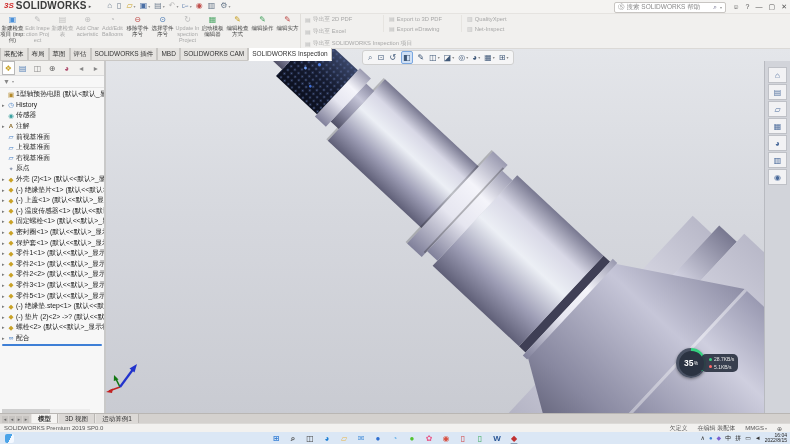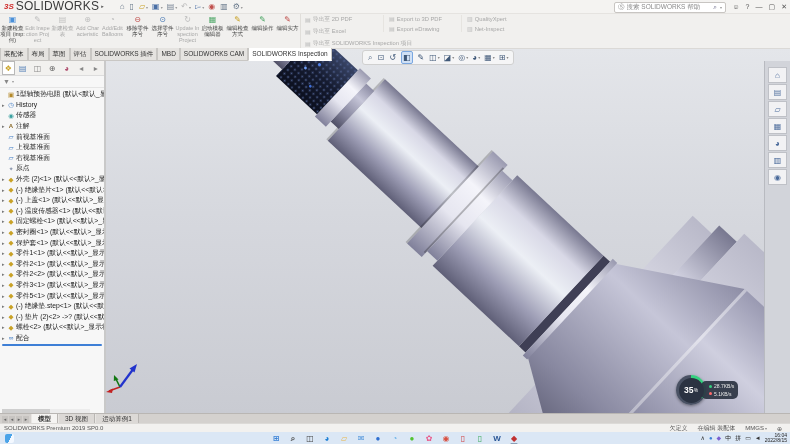--- a/index.html
+++ b/index.html
@@ -1,24 +1,24 @@
 <!DOCTYPE html>
 <html><head>
 <meta charset="utf-8">
 <style>
   html,body{margin:0;padding:0;background:#888;}
   .screen{position:relative;width:790px;height:444px;overflow:hidden;
     font-family:"Liberation Sans","DejaVu Sans",sans-serif;background:#d3d5dc;
     -webkit-font-smoothing:antialiased;}
   
   .titlebar{position:absolute;top:0;left:0;right:0;height:13px;background:#f4f3f1;
-    border-bottom:1px solid #e5e3e0;display:flex;align-items:flex-end;z-index:9;}
+    border-bottom:1px solid #e5e3e0;display:flex;align-items:flex-start;z-index:9;}
   .logo{display:flex;align-items:center;gap:2px;padding:0 4px;}
   .logo-3ds{color:#d02a2a;font-weight:bold;font-style:italic;font-size:8px;}
-  .logo-sw{color:#3a3a3a;font-weight:normal;font-size:12px;letter-spacing:.2px;}
+  .logo-sw{color:#3a3a3a;font-weight:bold;font-size:10px;letter-spacing:.2px;}
   .logo-arrow{font-size:5px;color:#555;}
   .qat{display:flex;gap:4px;margin-left:12px;align-items:center;}
   .qat-btn{display:flex;align-items:center;}
   .qat-g{font-size:8px;line-height:12px;}
   .qat-caret{font-size:4px;color:#999;margin-left:1px;}
   .doc-title{position:absolute;left:200px;right:200px;text-align:center;font-size:7.5px;color:#333;
     white-space:nowrap;overflow:hidden;line-height:13px;}
   .search-box{position:absolute;right:64px;top:1.5px;width:104px;height:9px;background:#fff;
     border:1px solid #c8c5c2;border-radius:2px;display:flex;align-items:center;font-size:6.5px;
     color:#8a8a8a;padding:0 3px;gap:2px;white-space:nowrap;}
@@ -76,21 +76,21 @@
   
   .viewport{position:absolute;left:104px;top:48px;right:0;bottom:30px;overflow:hidden;
     background:linear-gradient(180deg,#e4e6ea 0%,#d6d8de 45%,#c9cbd2 100%);z-index:1;}
   svg.model{position:absolute;left:0;top:0;}
   .hud{position:absolute;left:258px;top:2px;height:13px;display:flex;align-items:center;gap:4px;
     background:rgba(248,248,248,.85);border:1px solid #d0d0d0;border-radius:3px;padding:0 5px;z-index:6;}
   .hud-item{display:flex;align-items:center;font-size:8px;color:#3f5878;line-height:11px;}
   .hud-item.on{background:#cfe0f5;border:1px solid #7aa7e0;border-radius:2px;padding:0 1px;}
   .hud-caret{font-size:4px;color:#888;margin-left:1px;}
   .triad{position:absolute;left:0;top:312px;z-index:5;}
-  .monitor{position:absolute;left:572px;top:327px;display:flex;align-items:center;z-index:6;}
+  .monitor{position:absolute;left:572px;top:300px;display:flex;align-items:center;z-index:6;}
   .mon-ring{width:30px;height:30px;border-radius:50%;flex:none;
     background:conic-gradient(#35d07f 0 126deg,#4a5264 126deg 360deg);
     display:flex;align-items:center;justify-content:center;box-shadow:0 1px 3px rgba(0,0,0,.4);}
   .mon-inner{width:25px;height:25px;border-radius:50%;background:#2b3342;color:#fff;display:flex;
     align-items:center;justify-content:center;font-size:8.5px;font-weight:bold;}
   .mon-unit{font-size:4.5px;font-weight:normal;margin-left:.5px;}
   .mon-stats{margin-left:-5px;background:rgba(43,51,66,.92);border-radius:5px;
     padding:2px 4px 2px 8px;display:flex;flex-direction:column;gap:1.5px;}
   .mon-row{display:flex;align-items:center;gap:2px;font-size:5px;color:#e8e8e8;white-space:nowrap;}
   .dot{width:3px;height:3px;border-radius:50%;flex:none;}

